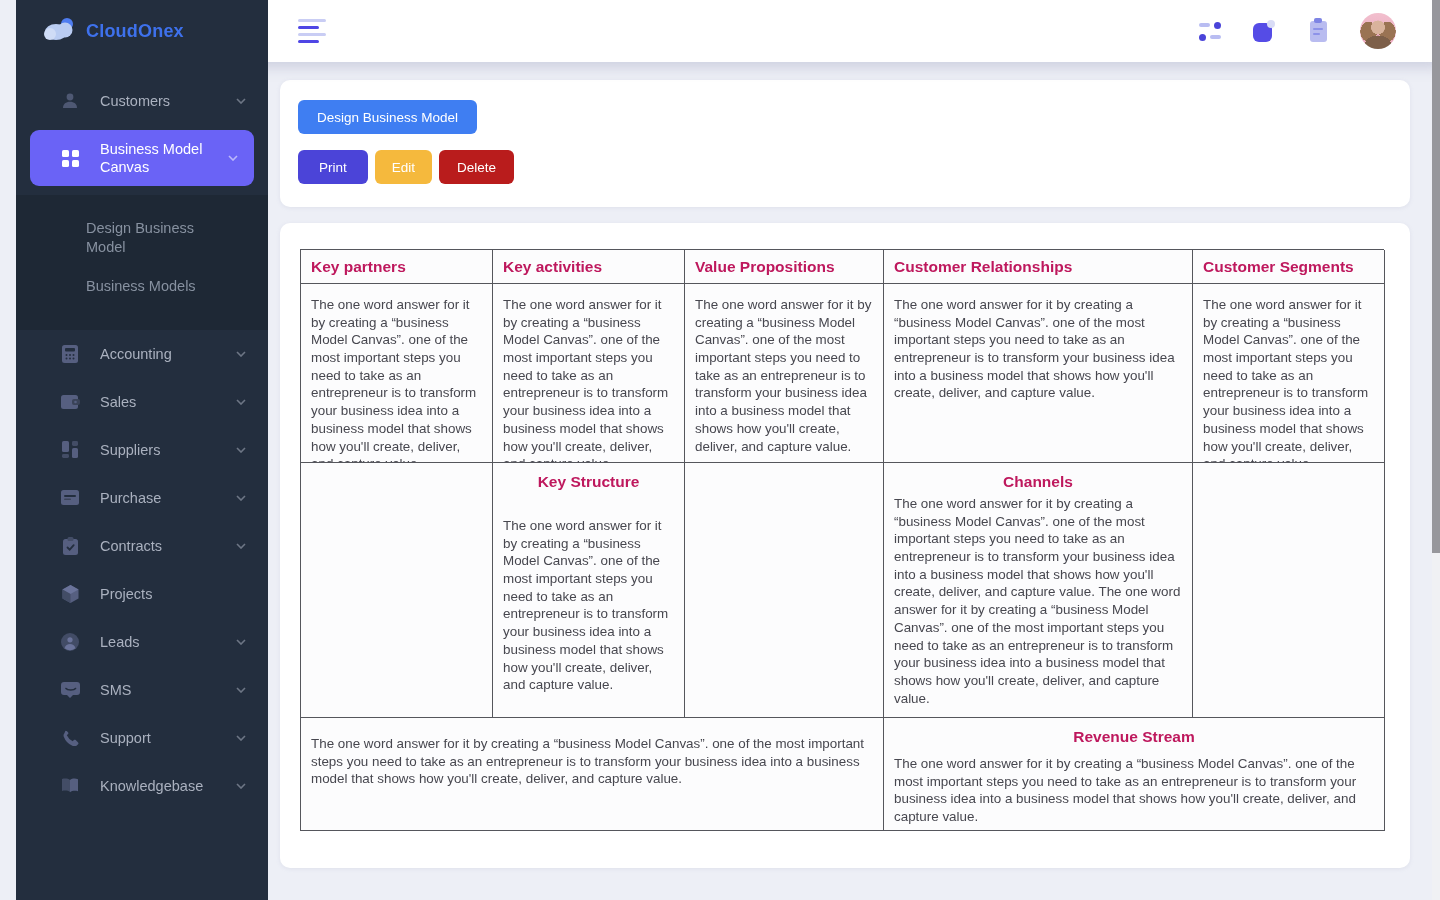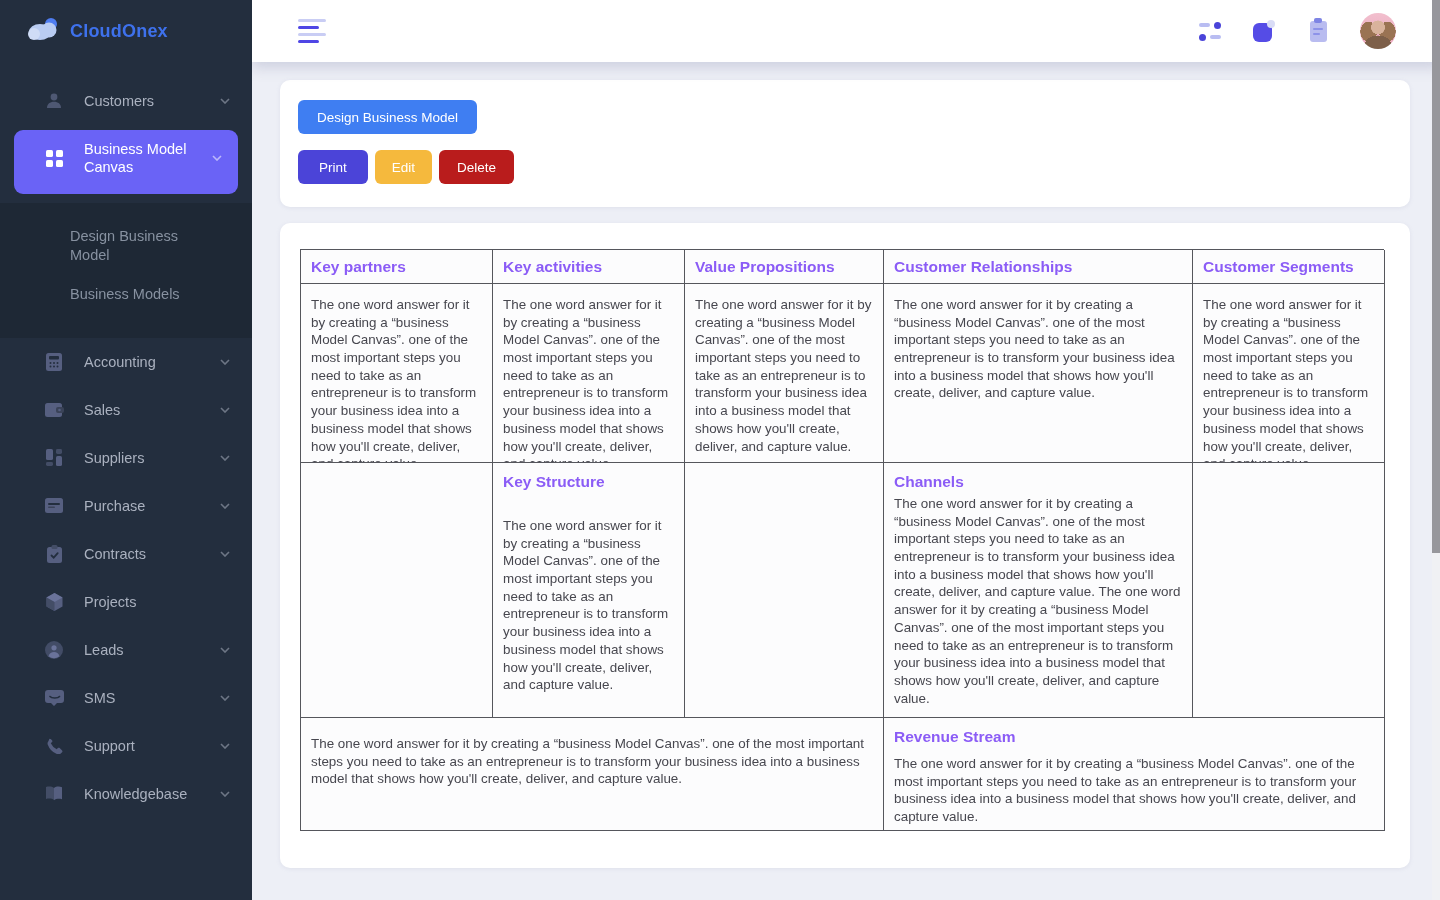--- a/index.html
+++ b/index.html
@@ -1,34 +1,34 @@
 <!DOCTYPE html>
 <html><head>
 <meta charset="utf-8">
 <style>
   * { margin:0; padding:0; box-sizing:border-box; }
   html,body { width:1440px; height:900px; overflow:hidden;
     font-family:"Liberation Sans", sans-serif; background:#edeff6; }
 
   
-  .sidebar { position:absolute; left:0; top:0; width:252px; height:900px;
+  .sidebar { position:absolute; left:16px; top:0; width:252px; height:900px;
     background:#232e3e; z-index:5; }
   .logo-row { height:62px; display:flex; align-items:center; padding-left:26px; gap:10px; }
   .logo-text { color:#3e71ec; font-size:18px; font-weight:bold; letter-spacing:.2px; }
   .nav { padding-top:15px; }
   .nav-item { height:48px; display:flex; align-items:center; padding:0 22px 0 44px;
     color:#aab1bf; font-size:14.5px; cursor:pointer; }
   .nav-icon { width:20px; height:20px; margin-right:20px; display:flex;
     align-items:center; justify-content:center; flex:0 0 20px; }
   .nav-icon svg { display:block; }
   .nav-label { flex:1; line-height:1.25; }
   .chev { margin-left:auto; opacity:.55; display:flex; }
   .nav-item.active-wrap { padding:0; height:auto; }
   .active-pill { margin:5px 14px; background:#6a63f6; border-radius:9px; width:224px;
-    display:flex; align-items:center; padding:10px 16px 18px 30px; color:#fff; }
+    display:flex; align-items:center; padding:10px 16px 10px 30px; color:#fff; }
   .active-pill .nav-icon { margin-right:20px; }
   .active-pill .nav-label { font-size:14.5px; width:120px; }
   .submenu { background:#1e2835; padding:14px 0 24px 0; margin-top:4px; }
   .submenu-item { color:#8791a0; font-size:14.5px; padding:10px 40px 10px 70px;
     line-height:1.3; cursor:pointer; }
   .submenu-item.wrap2 { width:230px; }
 
   
   .topbar { position:absolute; left:252px; top:0; width:1188px; height:62px; background:#ffffff;
     box-shadow:0 6px 12px rgba(120,124,165,0.25); z-index:4;
@@ -79,21 +79,21 @@
 
   .card-canvas { position:absolute; left:28px; top:161px; width:1130px; height:645px; padding:26px 0 0 20px; }
   .bmc { display:grid; width:1084px;
     grid-template-columns:192px 192px 199px 309px 192px;
     grid-template-rows:34px 179px 255px 113px;
     border-top:1px solid #55565c; border-left:1px solid #55565c;
     background:#fcfcfd; }
   .cell { border-right:1px solid #55565c; border-bottom:1px solid #55565c;
     overflow:hidden; padding:8px 10px; }
   .cell.hdr { display:flex; align-items:center; }
-  .hdr-txt, .cell-title { color:#8b5cf6; font-weight:bold; font-size:15.5px; }
+  .hdr-txt, .cell-title { color:#be185d; font-weight:bold; font-size:15.5px;text-align:center; }
   .cell p { color:#47474f; font-size:13.4px; line-height:1.32; margin-top:4px; }
   .cell .cell-title { display:block; margin-top:2px; }
   .cell .gap-lg { margin-top:26px; }
   .cell-cost { grid-column:1 / span 3; }
   .cell-rev { grid-column:4 / span 2; }
   .cell-cost p, .cell-rev p { margin-top:9px; }
 
   
   .scroll-track { position:absolute; right:0; top:0; width:8px; height:900px;
     background:#f0f1f4; z-index:9; }

